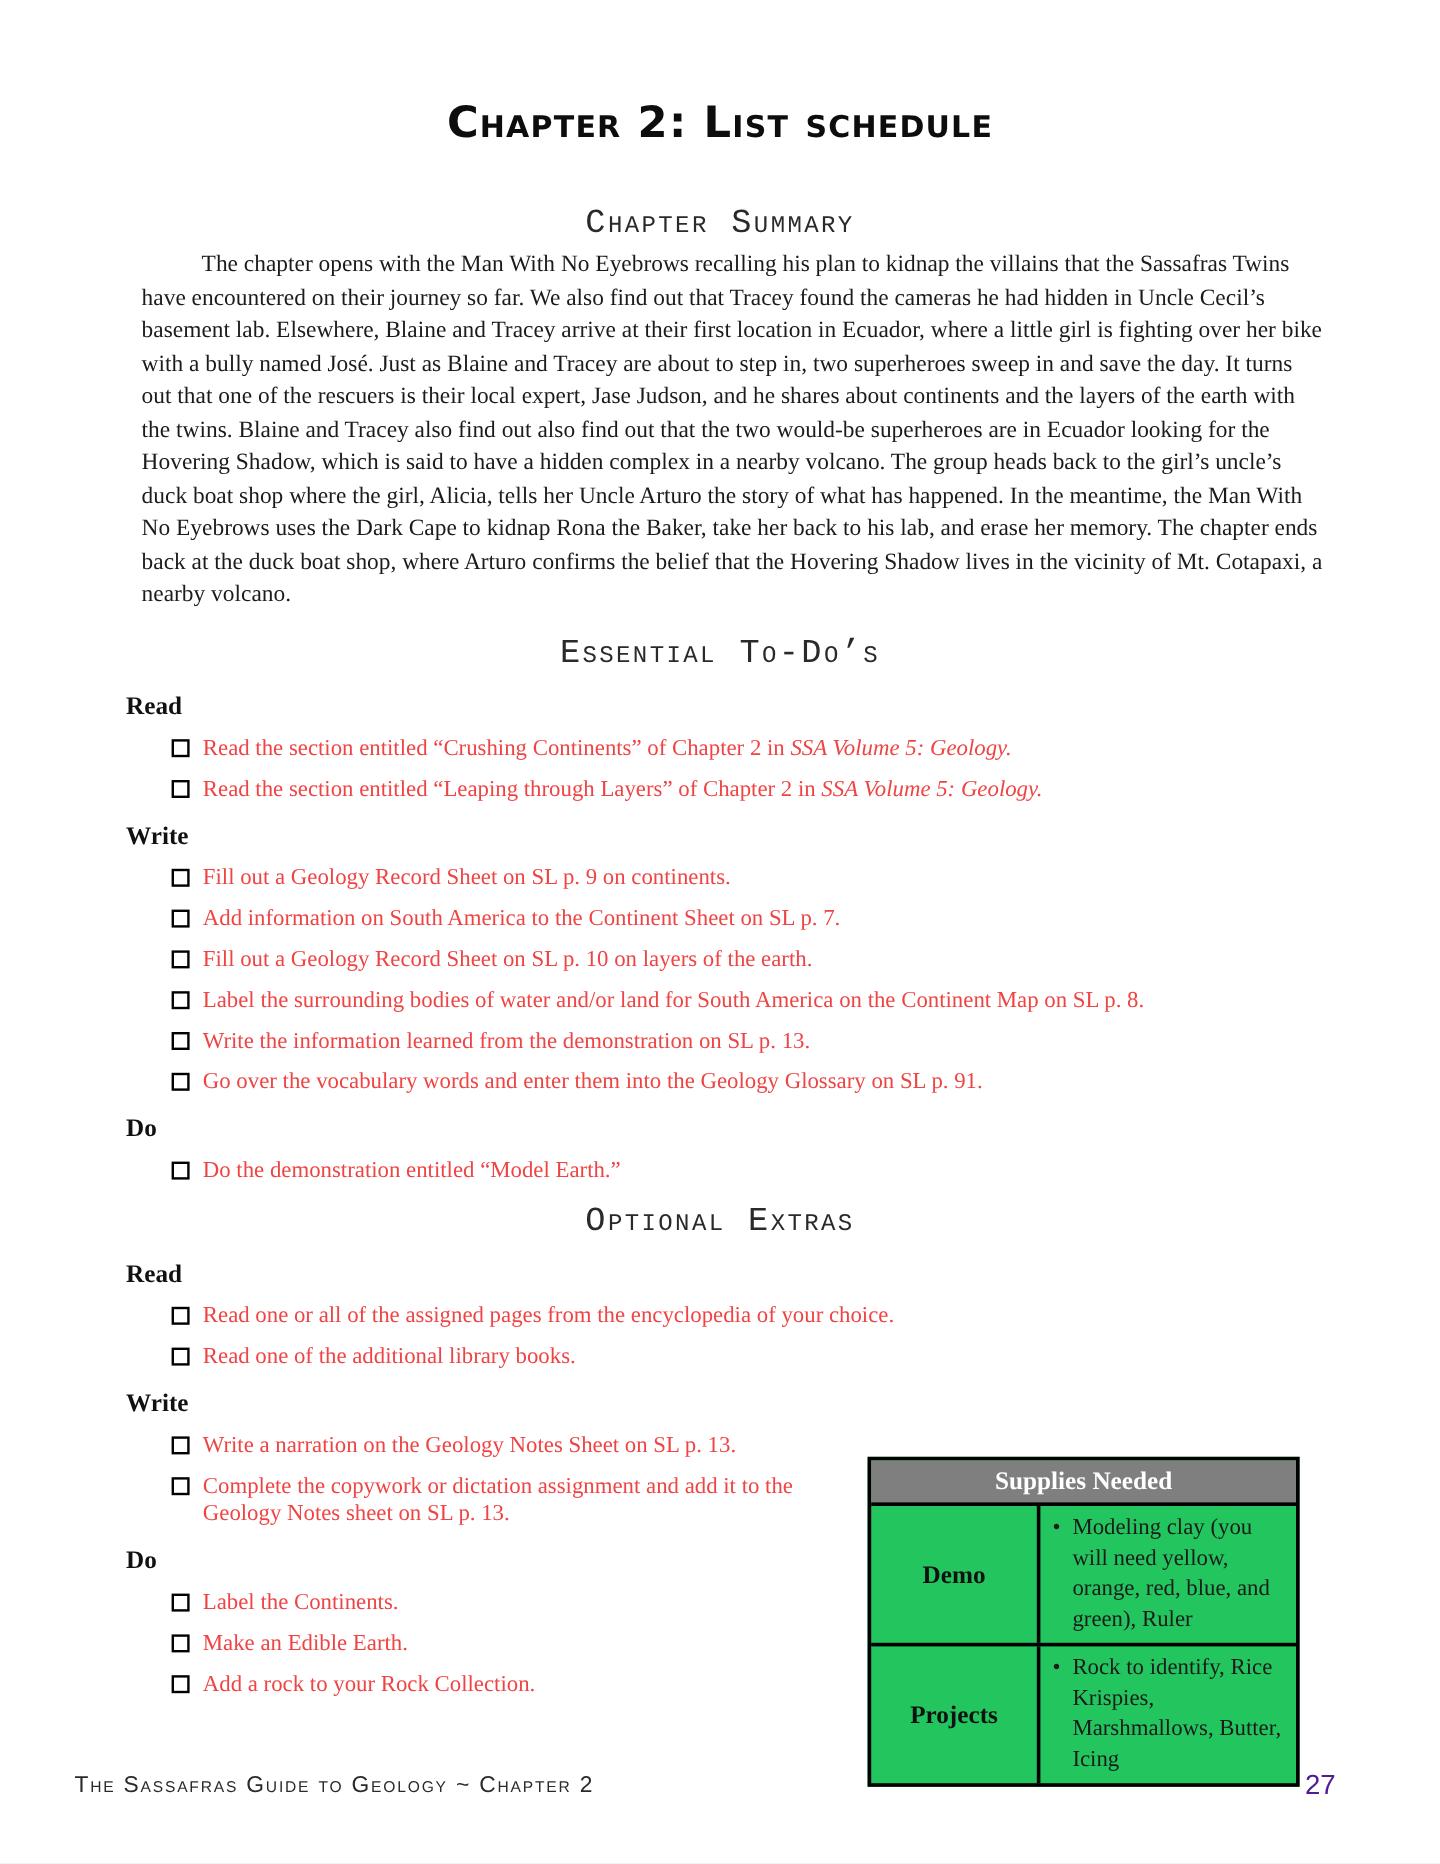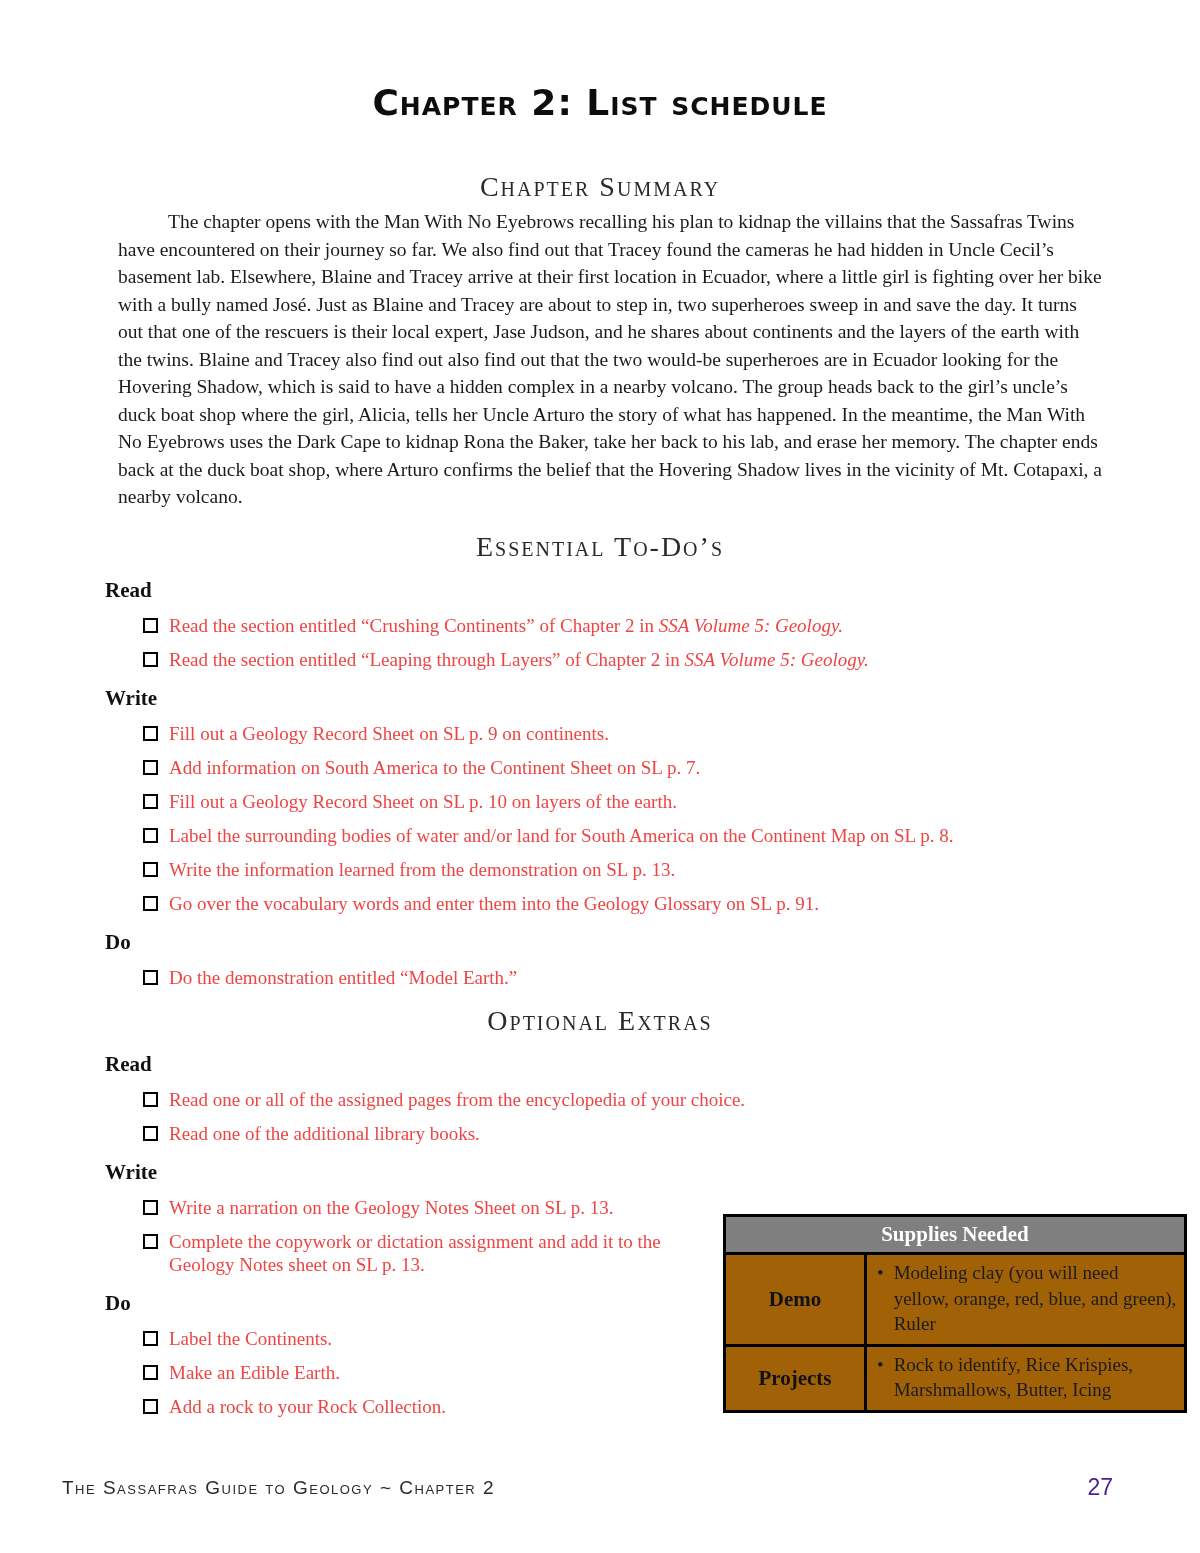--- a/index.html
+++ b/index.html
@@ -18,21 +18,21 @@
     text-align:center;
     font-family:"DejaVu Sans", sans-serif;
     font-weight:bold;
     font-variant:small-caps;
     font-size:36px;
     letter-spacing:1px;
     color:#0d0d0d;
   }
   .heading {
     text-align:center;
-    font-family:Liberation Serif, serif;
+    font-family:Liberation Mono, monospace;
     font-variant:small-caps;
     font-weight:normal;
     font-size:28px;
     letter-spacing:2px;
     color:#2a2a2a;
     margin-top:20px;
   }
   .summary-heading { margin-top:48px; }
   .summary {
     margin:5px 95px 0 118px;
@@ -64,23 +64,23 @@
     margin:4px 11px 0 0;
     background:#fff;
   }
   .item-text i { font-style:italic; }
   .s1 .group-write .item-text { max-width:545px; }
 
   
   .supplies {
     position:absolute;
     left:723px; top:1214px;
-    width:464px;
+    width:360px;
     border:3px solid #000;
-    background:#a16207;
+    background:#22c55e;
     box-sizing:border-box;
   }
   .supplies-header {
     height:35px;
     line-height:35px;
     text-align:center;
     color:#ffffff;
     font-weight:bold;
     font-size:21px;
     border-bottom:3px solid #000;

